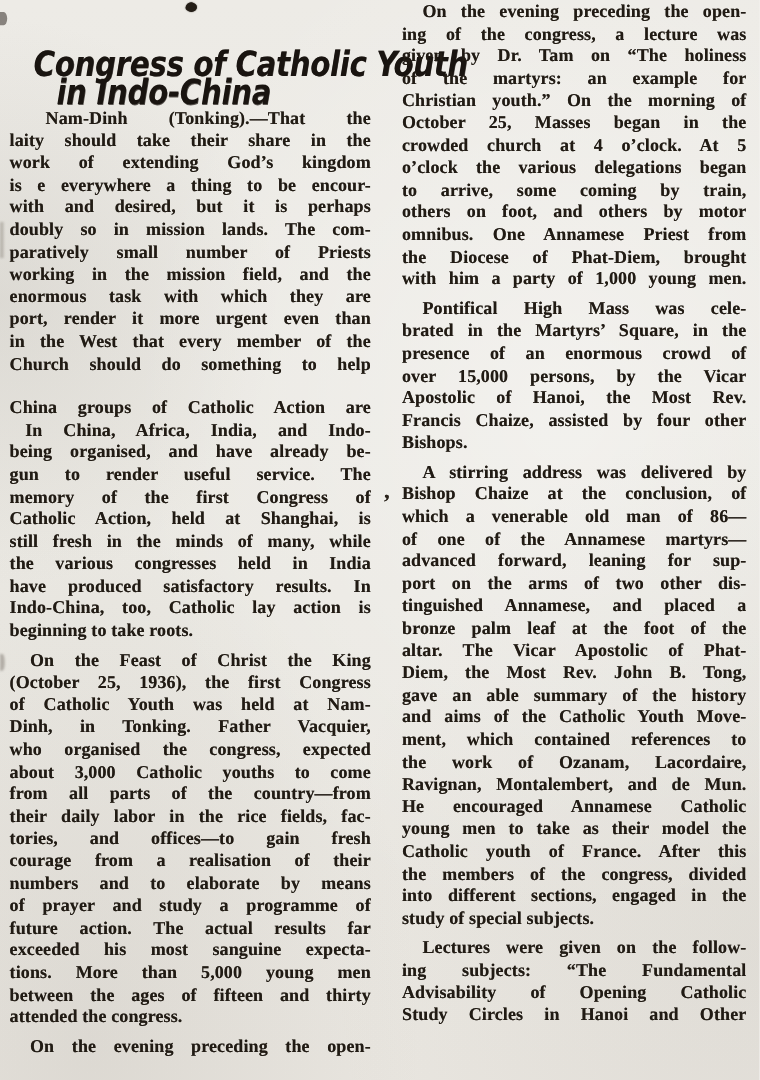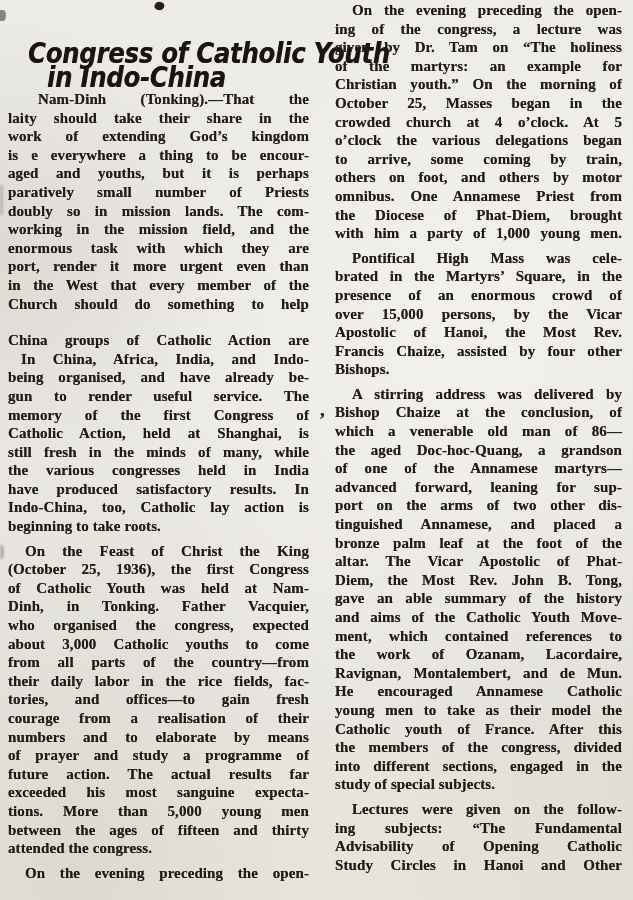--- a/index.html
+++ b/index.html
@@ -125,23 +125,23 @@
     <span class="hl hl1">Congress of Catholic Youth</span>
     <span class="hl hl2">in Indo-China</span>
   </h1>
 
   <div class="column col-left">
       <div class="para gap-none">
         <div class="line ind-lg">Nam-Dinh (Tonking).—That the</div>
         <div class="line">laity should take their share in the</div>
         <div class="line">work of extending God’s kingdom</div>
         <div class="line">is e everywhere a thing to be encour-</div>
-        <div class="line">aged and youths, but it is perhaps</div>
+        <div class="line">with and desired, but it is perhaps</div>
+        <div class="line">doubly so in mission lands. The com-</div>
         <div class="line">paratively small number of Priests</div>
-        <div class="line">doubly so in mission lands. The com-</div>
         <div class="line">working in the mission field, and the</div>
         <div class="line">enormous task with which they are</div>
         <div class="line">port, render it more urgent even than</div>
         <div class="line">in the West that every member of the</div>
         <div class="line">Church should do something to help</div>
       </div>
       <div class="para gap-large">
         <div class="line">China groups of Catholic Action are</div>
         <div class="line ind-sm">In China, Africa, India, and Indo-</div>
         <div class="line">being organised, and have already be-</div>
@@ -199,21 +199,20 @@
         <div class="line">presence of an enormous crowd of</div>
         <div class="line">over 15,000 persons, by the Vicar</div>
         <div class="line">Apostolic of Hanoi, the Most Rev.</div>
         <div class="line">Francis Chaize, assisted by four other</div>
         <div class="line no-just">Bishops.</div>
       </div>
       <div class="para gap-small">
         <div class="line ind-md">A stirring address was delivered by</div>
         <div class="line">Bishop Chaize at the conclusion, of</div>
         <div class="line">which a venerable old man of 86—</div>
-        <div class="line">the aged Doc-hoc-Quang, a grandson</div>
         <div class="line">of one of the Annamese martyrs—</div>
         <div class="line">advanced forward, leaning for sup-</div>
         <div class="line">port on the arms of two other dis-</div>
         <div class="line">tinguished Annamese, and placed a</div>
         <div class="line">bronze palm leaf at the foot of the</div>
         <div class="line">altar. The Vicar Apostolic of Phat-</div>
         <div class="line">Diem, the Most Rev. John B. Tong,</div>
         <div class="line">gave an able summary of the history</div>
         <div class="line">and aims of the Catholic Youth Move-</div>
         <div class="line">ment, which contained references to</div>

